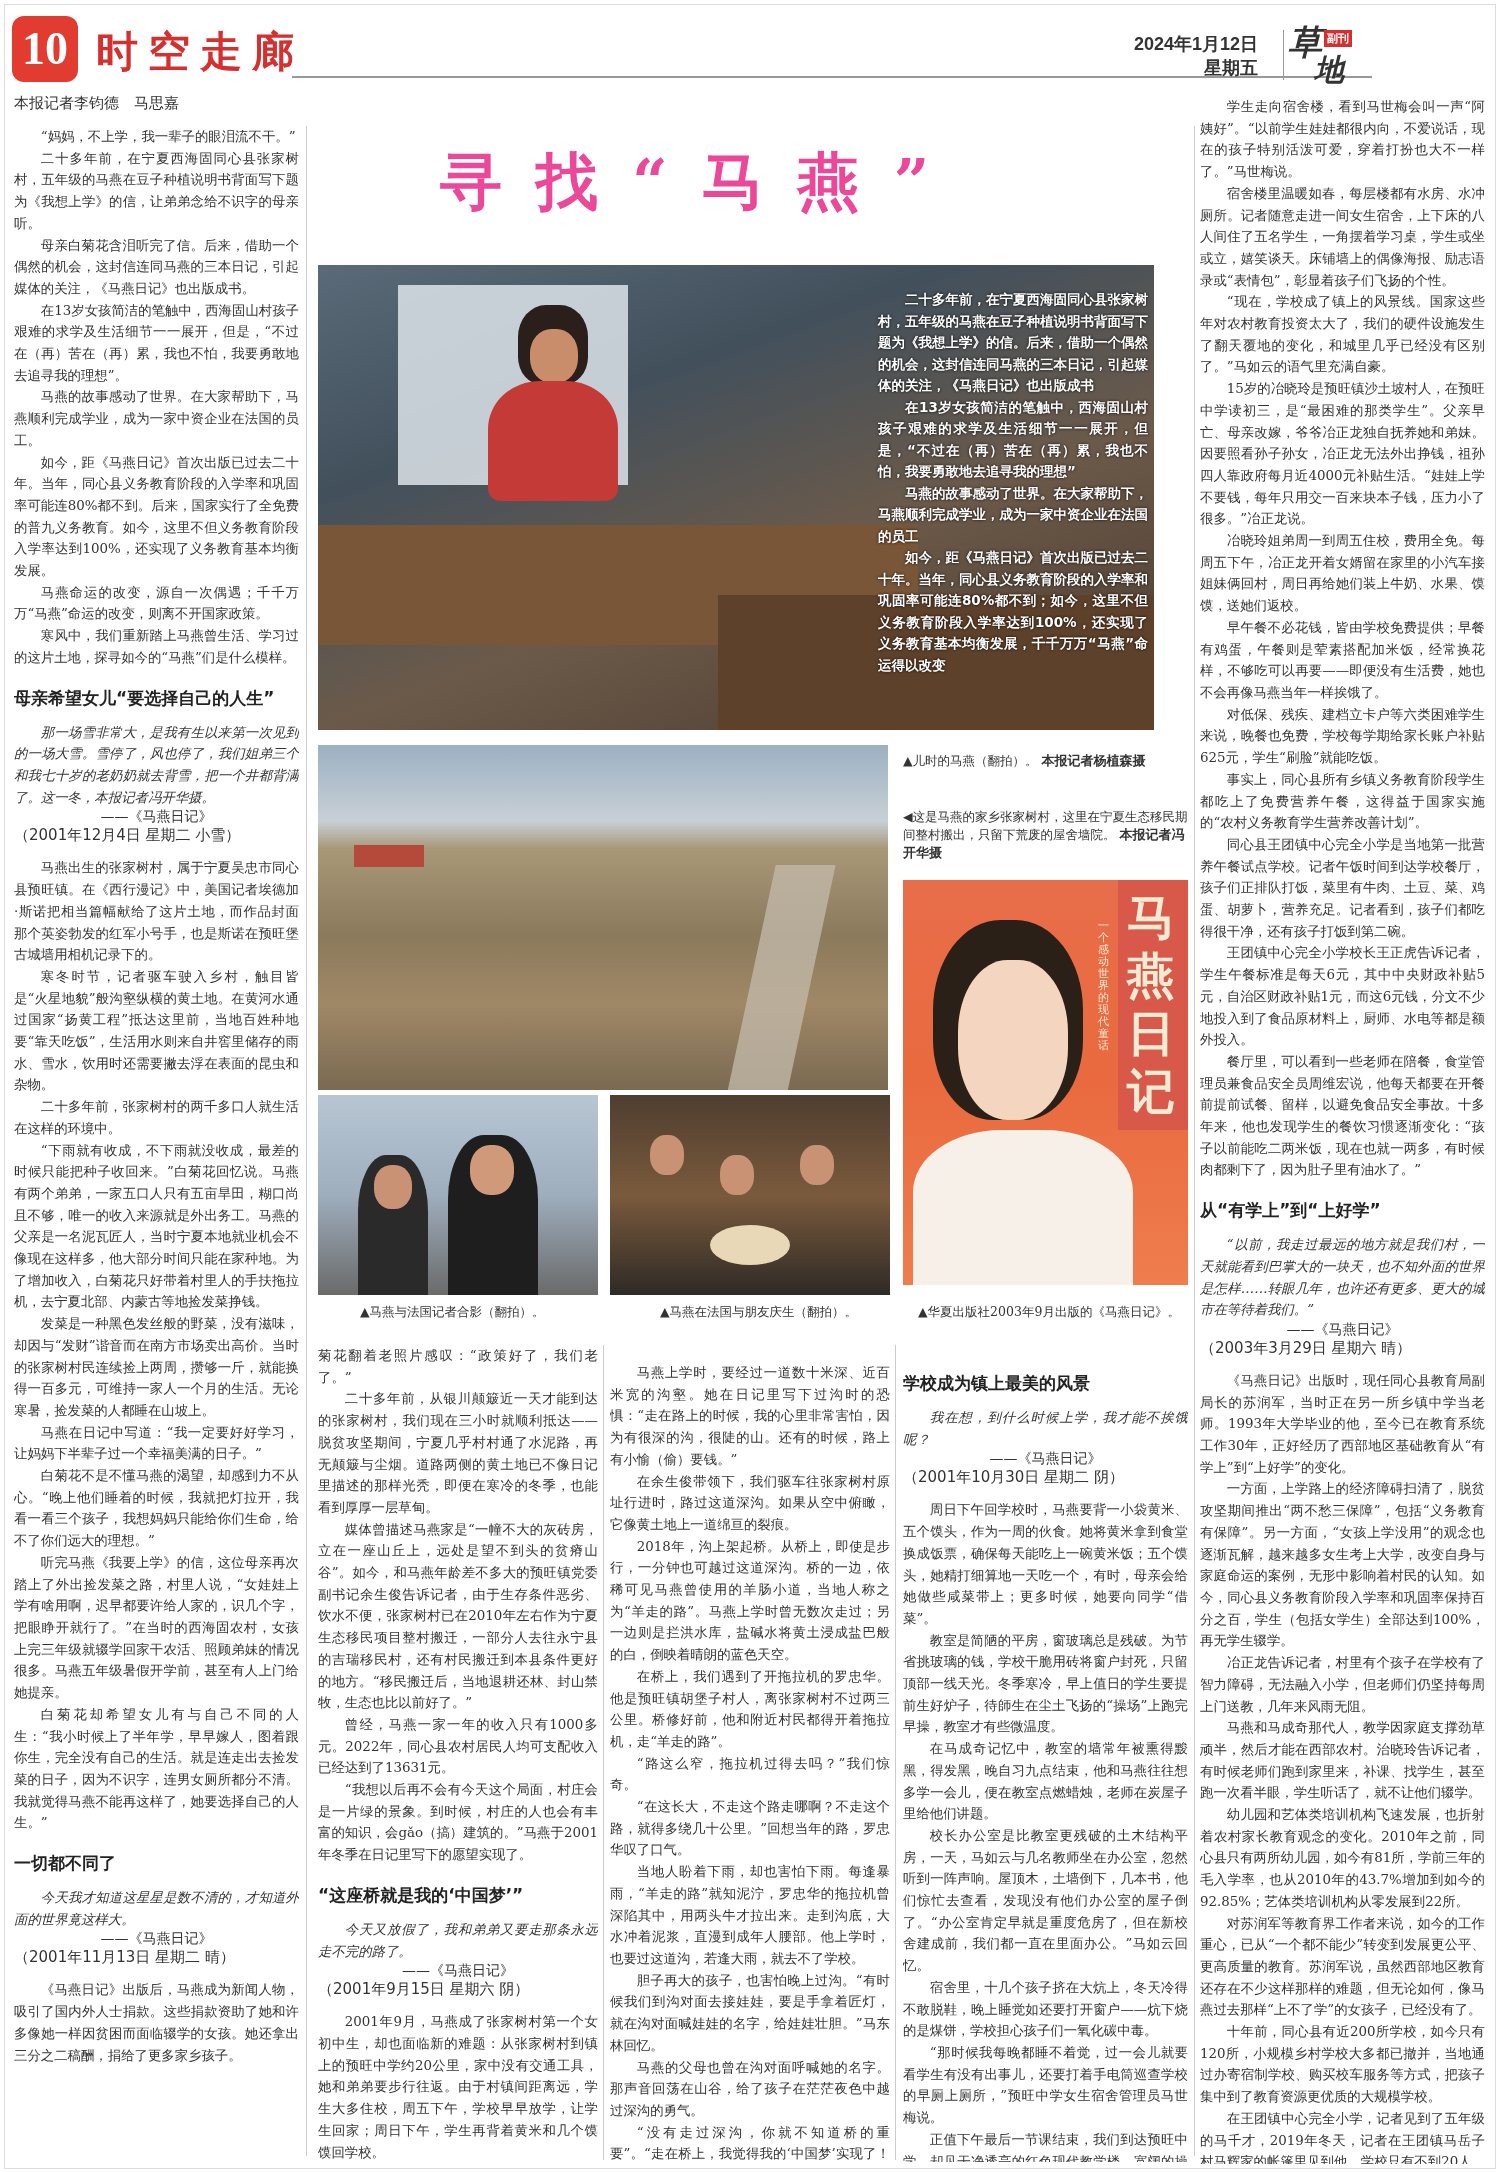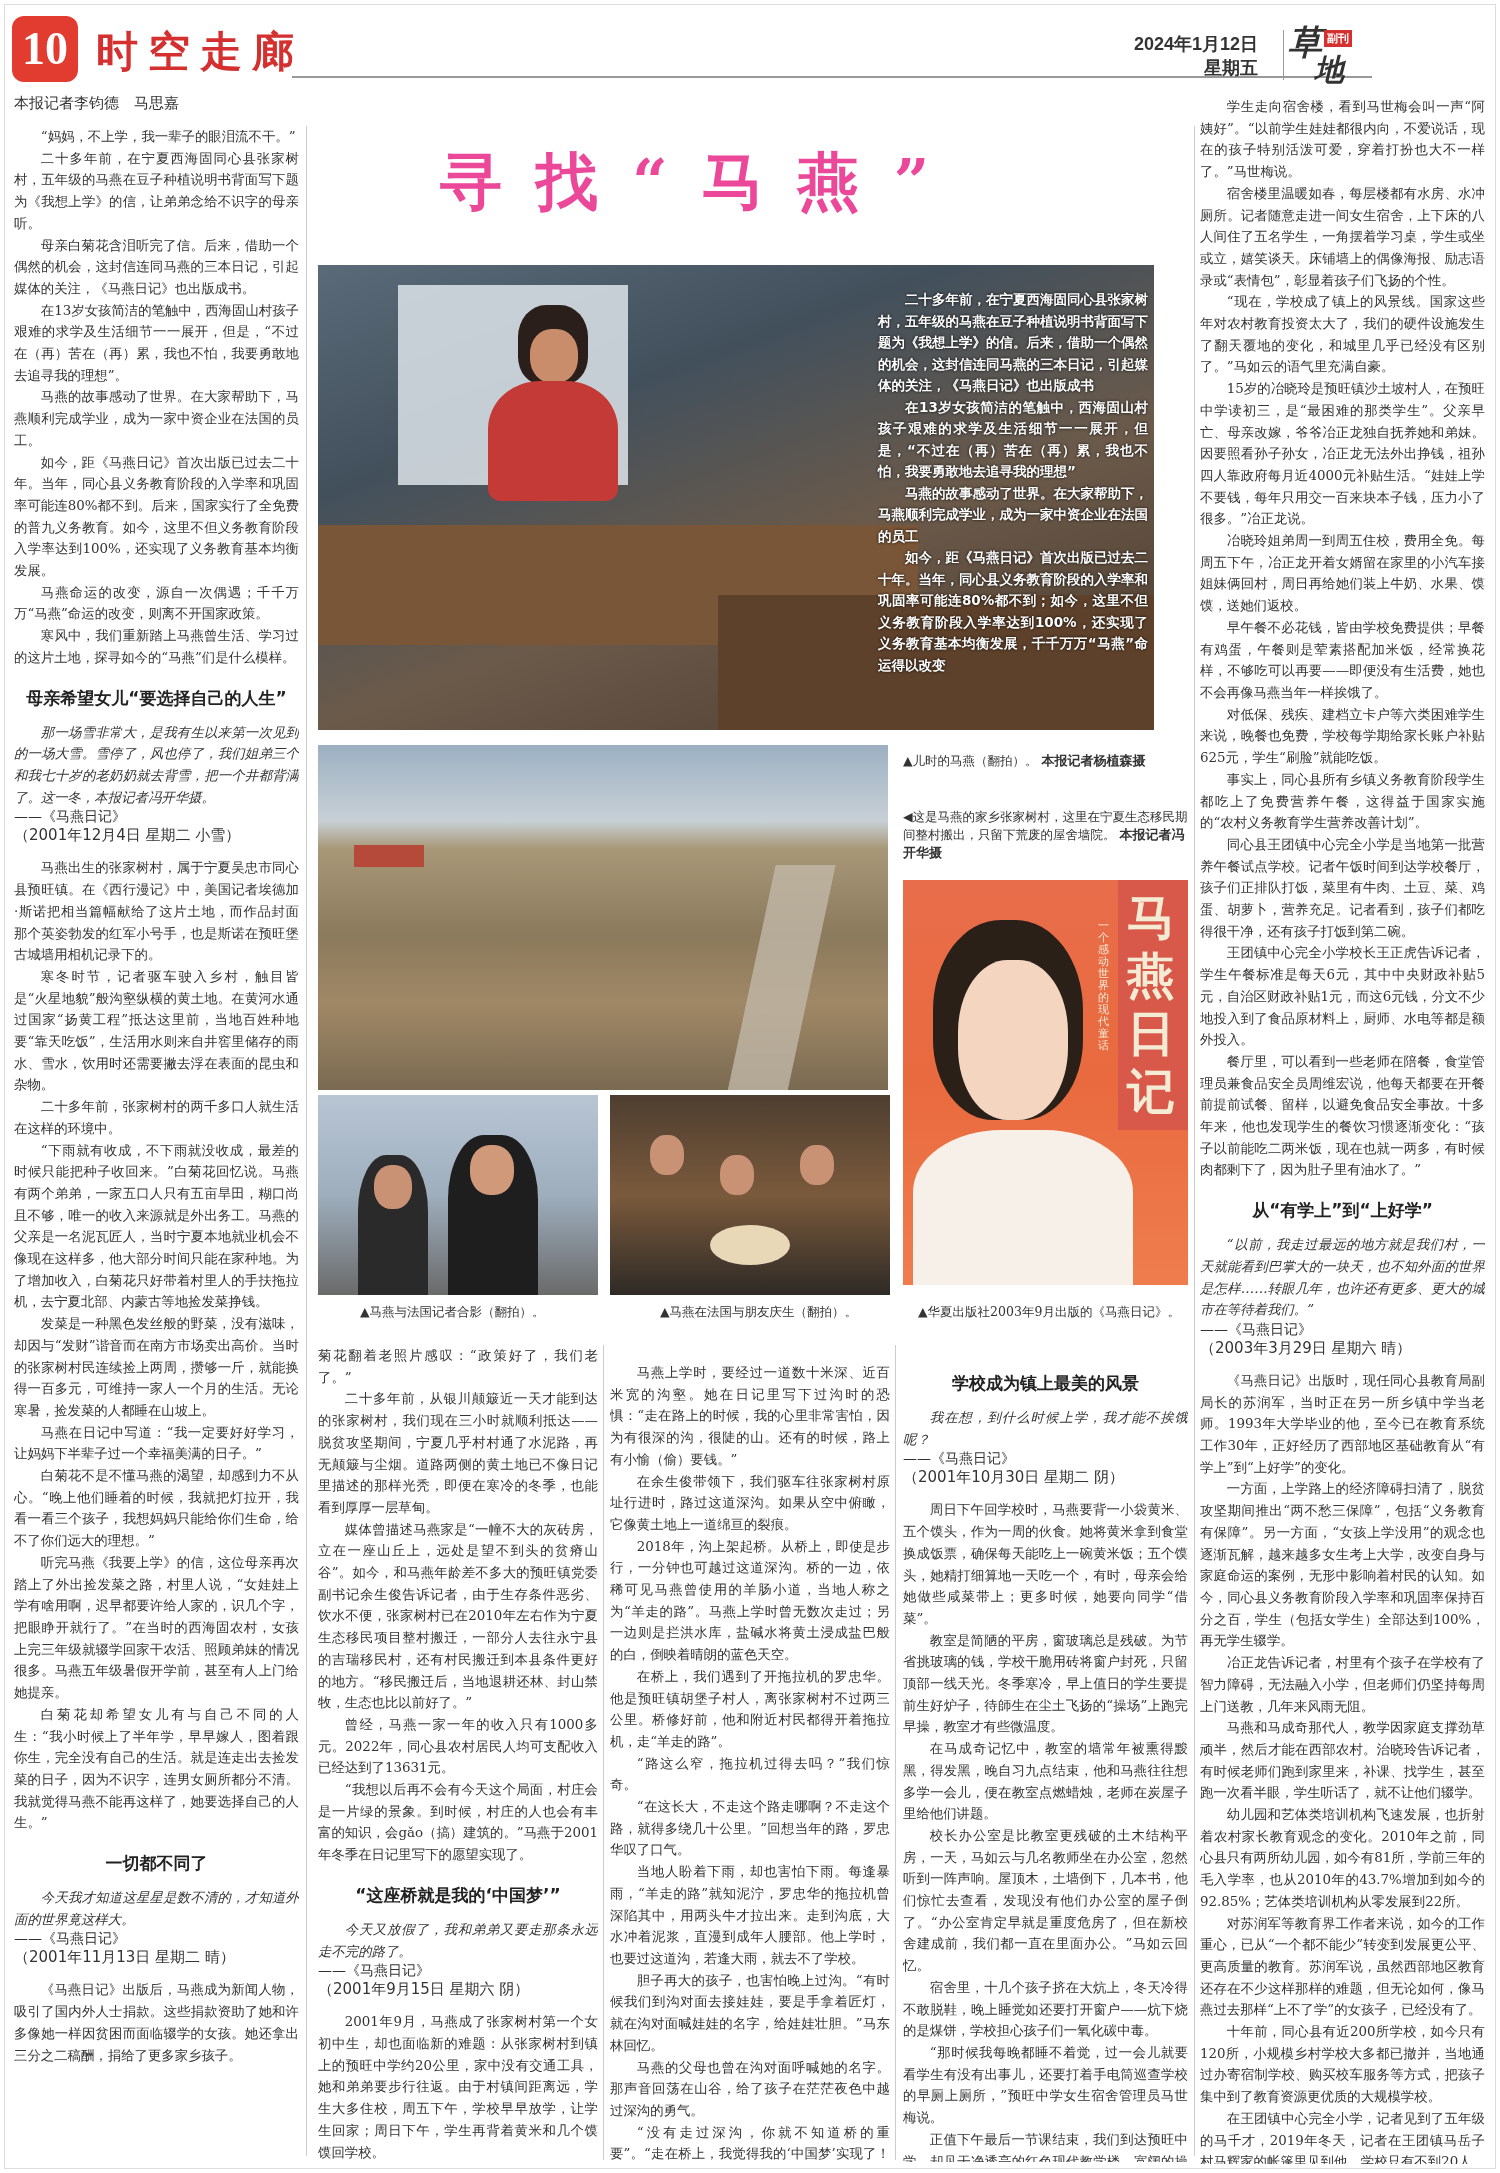--- a/index.html
+++ b/index.html
@@ -11,23 +11,23 @@
   .hdr-line { position: absolute; left: 280px; top: 60px; width: 1080px; height: 2px; background: #999; }
   .date { position: absolute; right: 230px; top: 16px; text-align: right; font: bold 18px "Liberation Sans", sans-serif; color: #333; line-height: 24px; }
   .vbar { position: absolute; right: 204px; top: 14px; width: 1px; height: 50px; background: #999; }
   .logo { position: absolute; right: 120px; top: 4px; width: 80px; height: 64px; }
   .logo .cal { position: absolute; left: 0; top: 0; font: italic bold 34px "DejaVu Serif", serif; color: #333; }
   .logo .cal2 { position: absolute; left: 26px; top: 30px; font: italic bold 30px "DejaVu Serif", serif; color: #333; }
   .logo .badge { position: absolute; left: 36px; top: 10px; background: #d43030; color: #fff; font: bold 11px "DejaVu Sans", sans-serif; padding: 1px 3px; }
   .byline { position: absolute; left: 14px; top: 94px; font: 15px "DejaVu Sans", sans-serif; color: #333; }
   .col { position: absolute; font: 13.4px "DejaVu Serif", serif; line-height: 21.7px; color: #333; text-align: justify; }
   .col p { text-indent: 2em; }
-  .col .h { text-align: center; font: bold 17px "DejaVu Sans", sans-serif; color: #222; margin: 18px 0 12px; text-indent: 0; }
+  .col .h { text-align: left; font: bold 17px "DejaVu Sans", sans-serif; color: #222; margin: 18px 0 12px; text-indent: 0; }
   .col .q { font-family: "DejaVu Serif", serif; font-style: italic; color: #333; text-indent: 2em; }
-  .col .src { text-align: left; text-indent: 0; font: 14px "DejaVu Sans", sans-serif; }
+  .col .src { text-align: center; text-indent: 0; font: 14px "DejaVu Sans", sans-serif; }
   .col .dt { text-align: left; text-indent: 0; font: 15px "DejaVu Sans", sans-serif; margin-bottom: 12px; }
   .main-title { position: absolute; left: 440px; top: 140px; color: #ec4899; font: bold 62px "DejaVu Serif", serif; letter-spacing: 34px; }
   .photo { position: absolute; overflow: hidden; }
   .hero { left: 318px; top: 265px; width: 836px; height: 465px; background: linear-gradient(160deg, #5a6a78 0%, #42505c 30%, #6b5a4a 60%, #4a3a2c 100%); }
   .hero .window { position: absolute; left: 80px; top: 20px; width: 230px; height: 200px; background: #dde4ea; opacity: .85; }
   .hero .girl { position: absolute; left: 160px; top: 20px; width: 150px; height: 200px; }
   .hero .girl .head { position: absolute; left: 40px; top: 20px; width: 70px; height: 80px; background: #2a1f1a; border-radius: 40% 40% 35% 35%; }
   .hero .girl .face { position: absolute; left: 52px; top: 44px; width: 48px; height: 54px; background: #c98d6c; border-radius: 45%; }
   .hero .girl .body { position: absolute; left: 10px; top: 96px; width: 130px; height: 120px; background: #c43a36; border-radius: 40% 40% 10% 10%; }
   .hero .desk { position: absolute; left: 0; top: 260px; width: 600px; height: 120px; background: #7a5638; }

